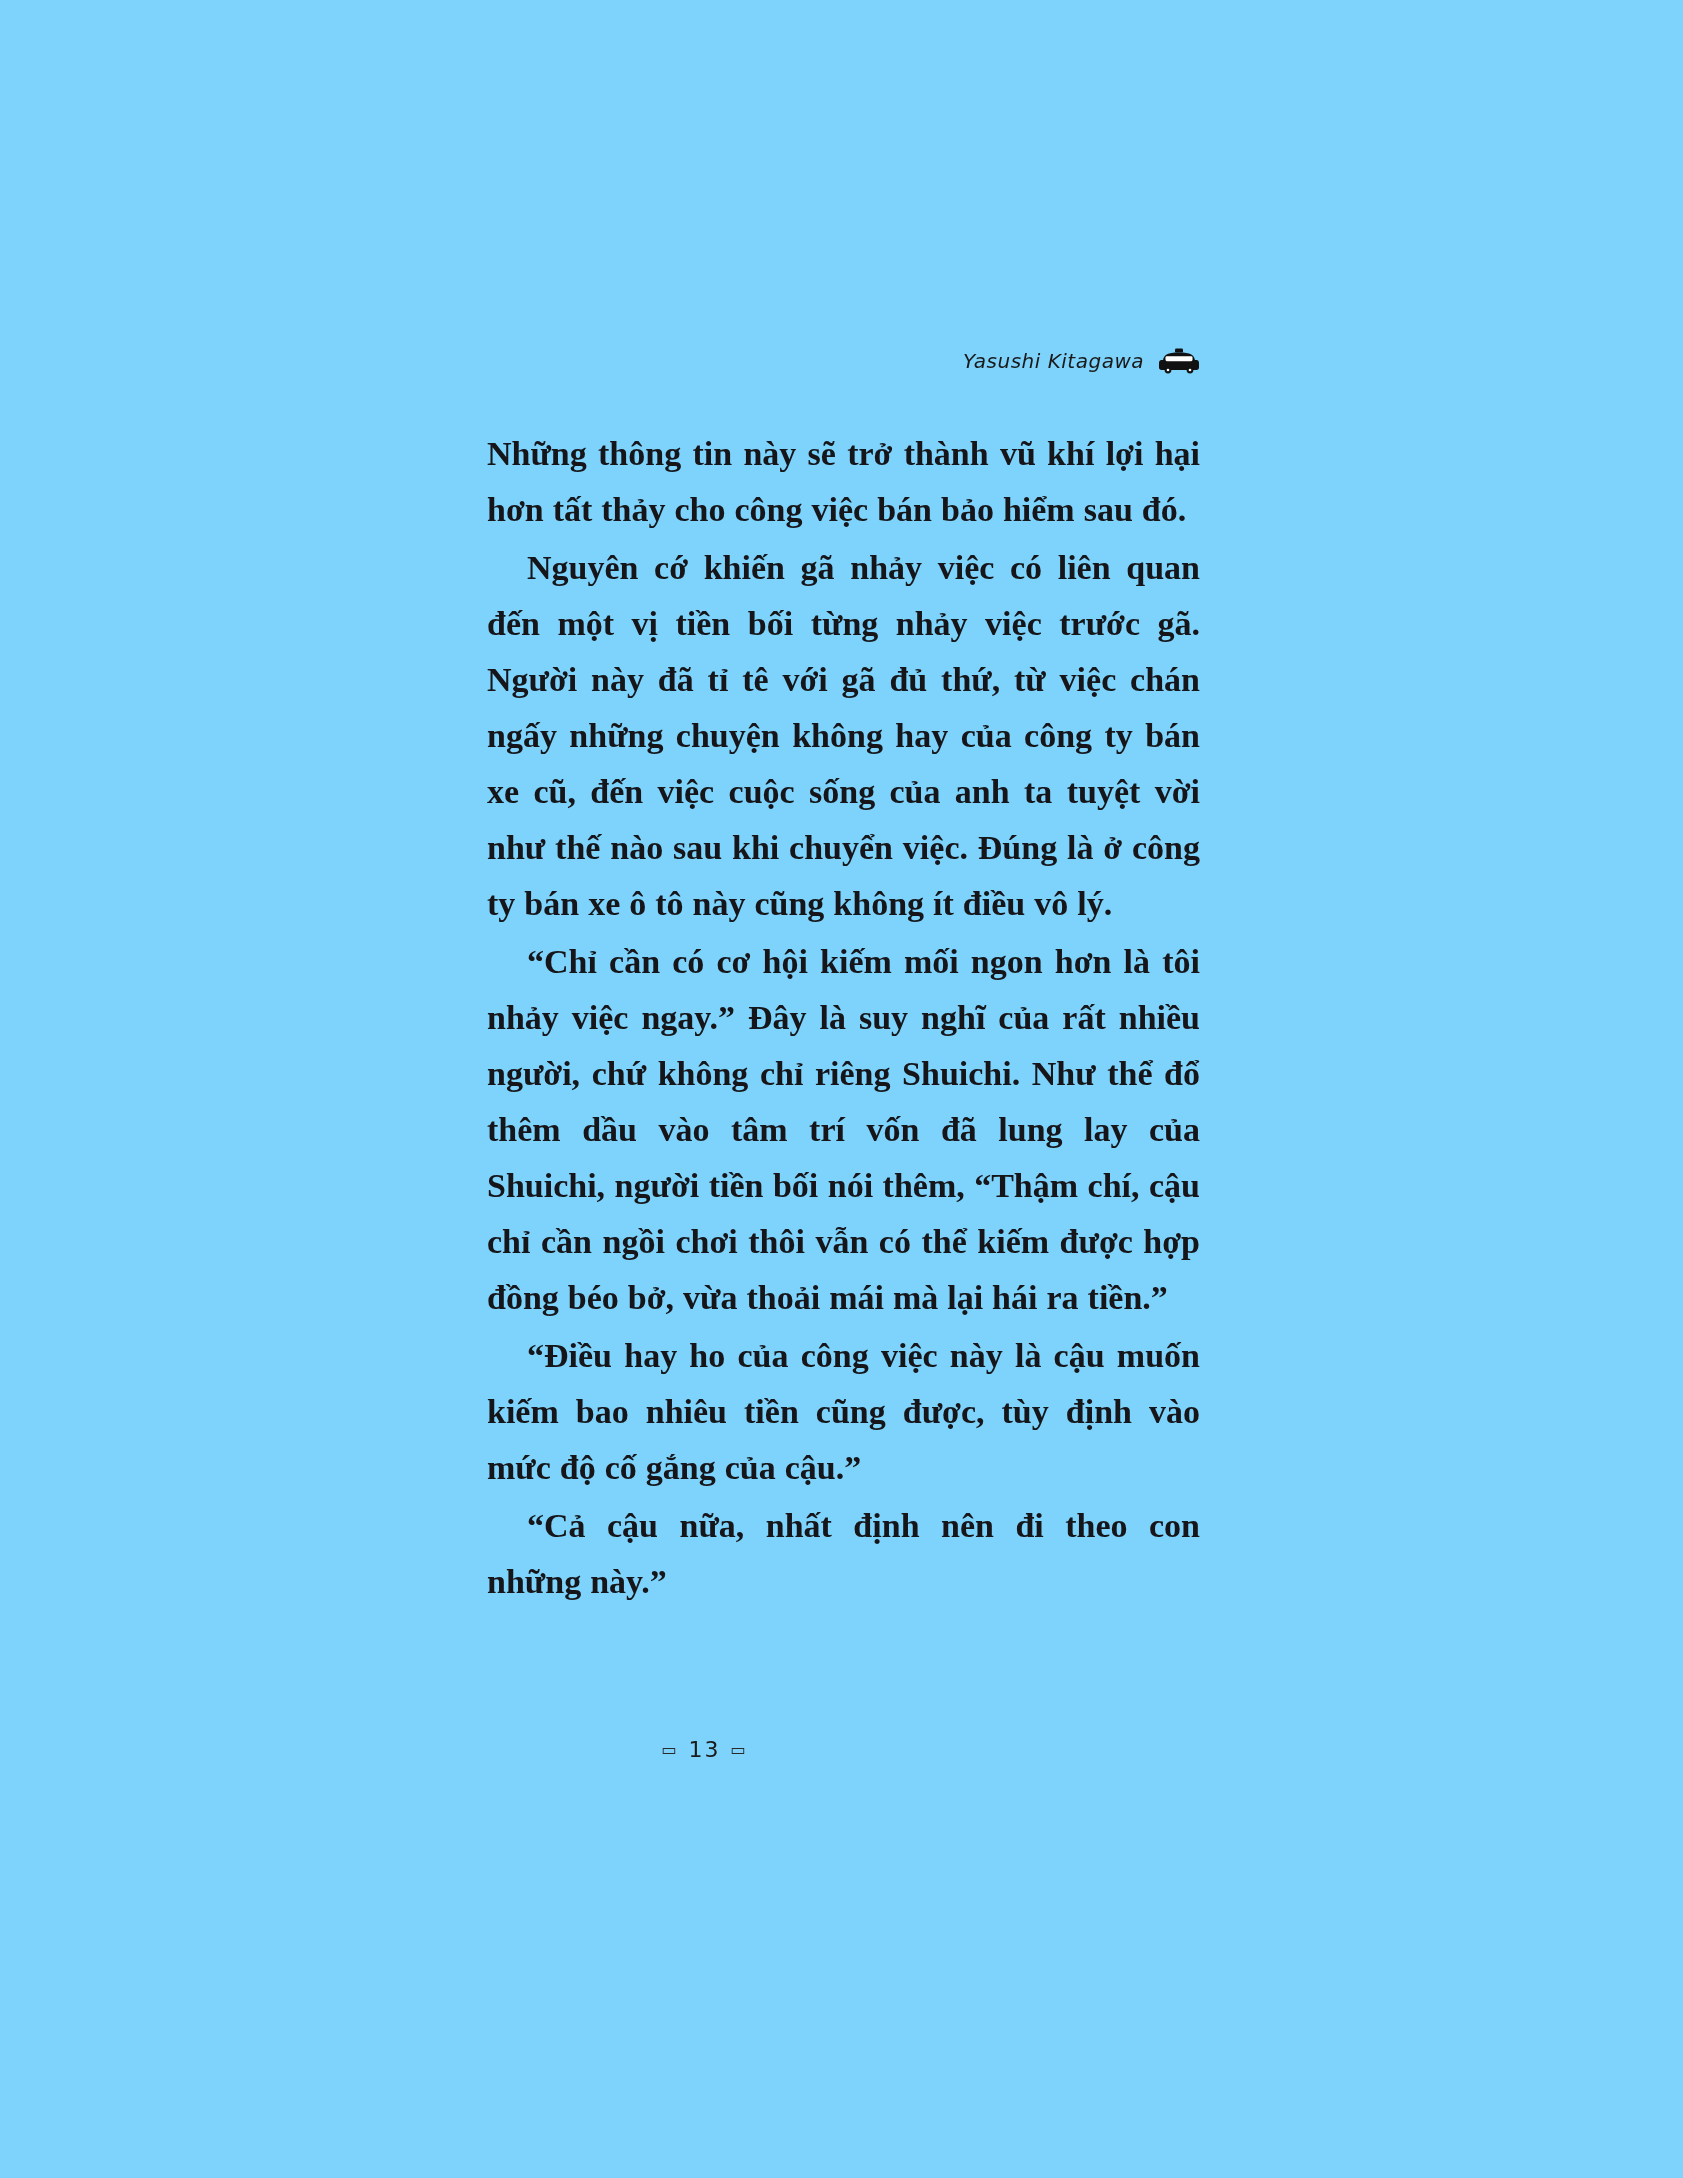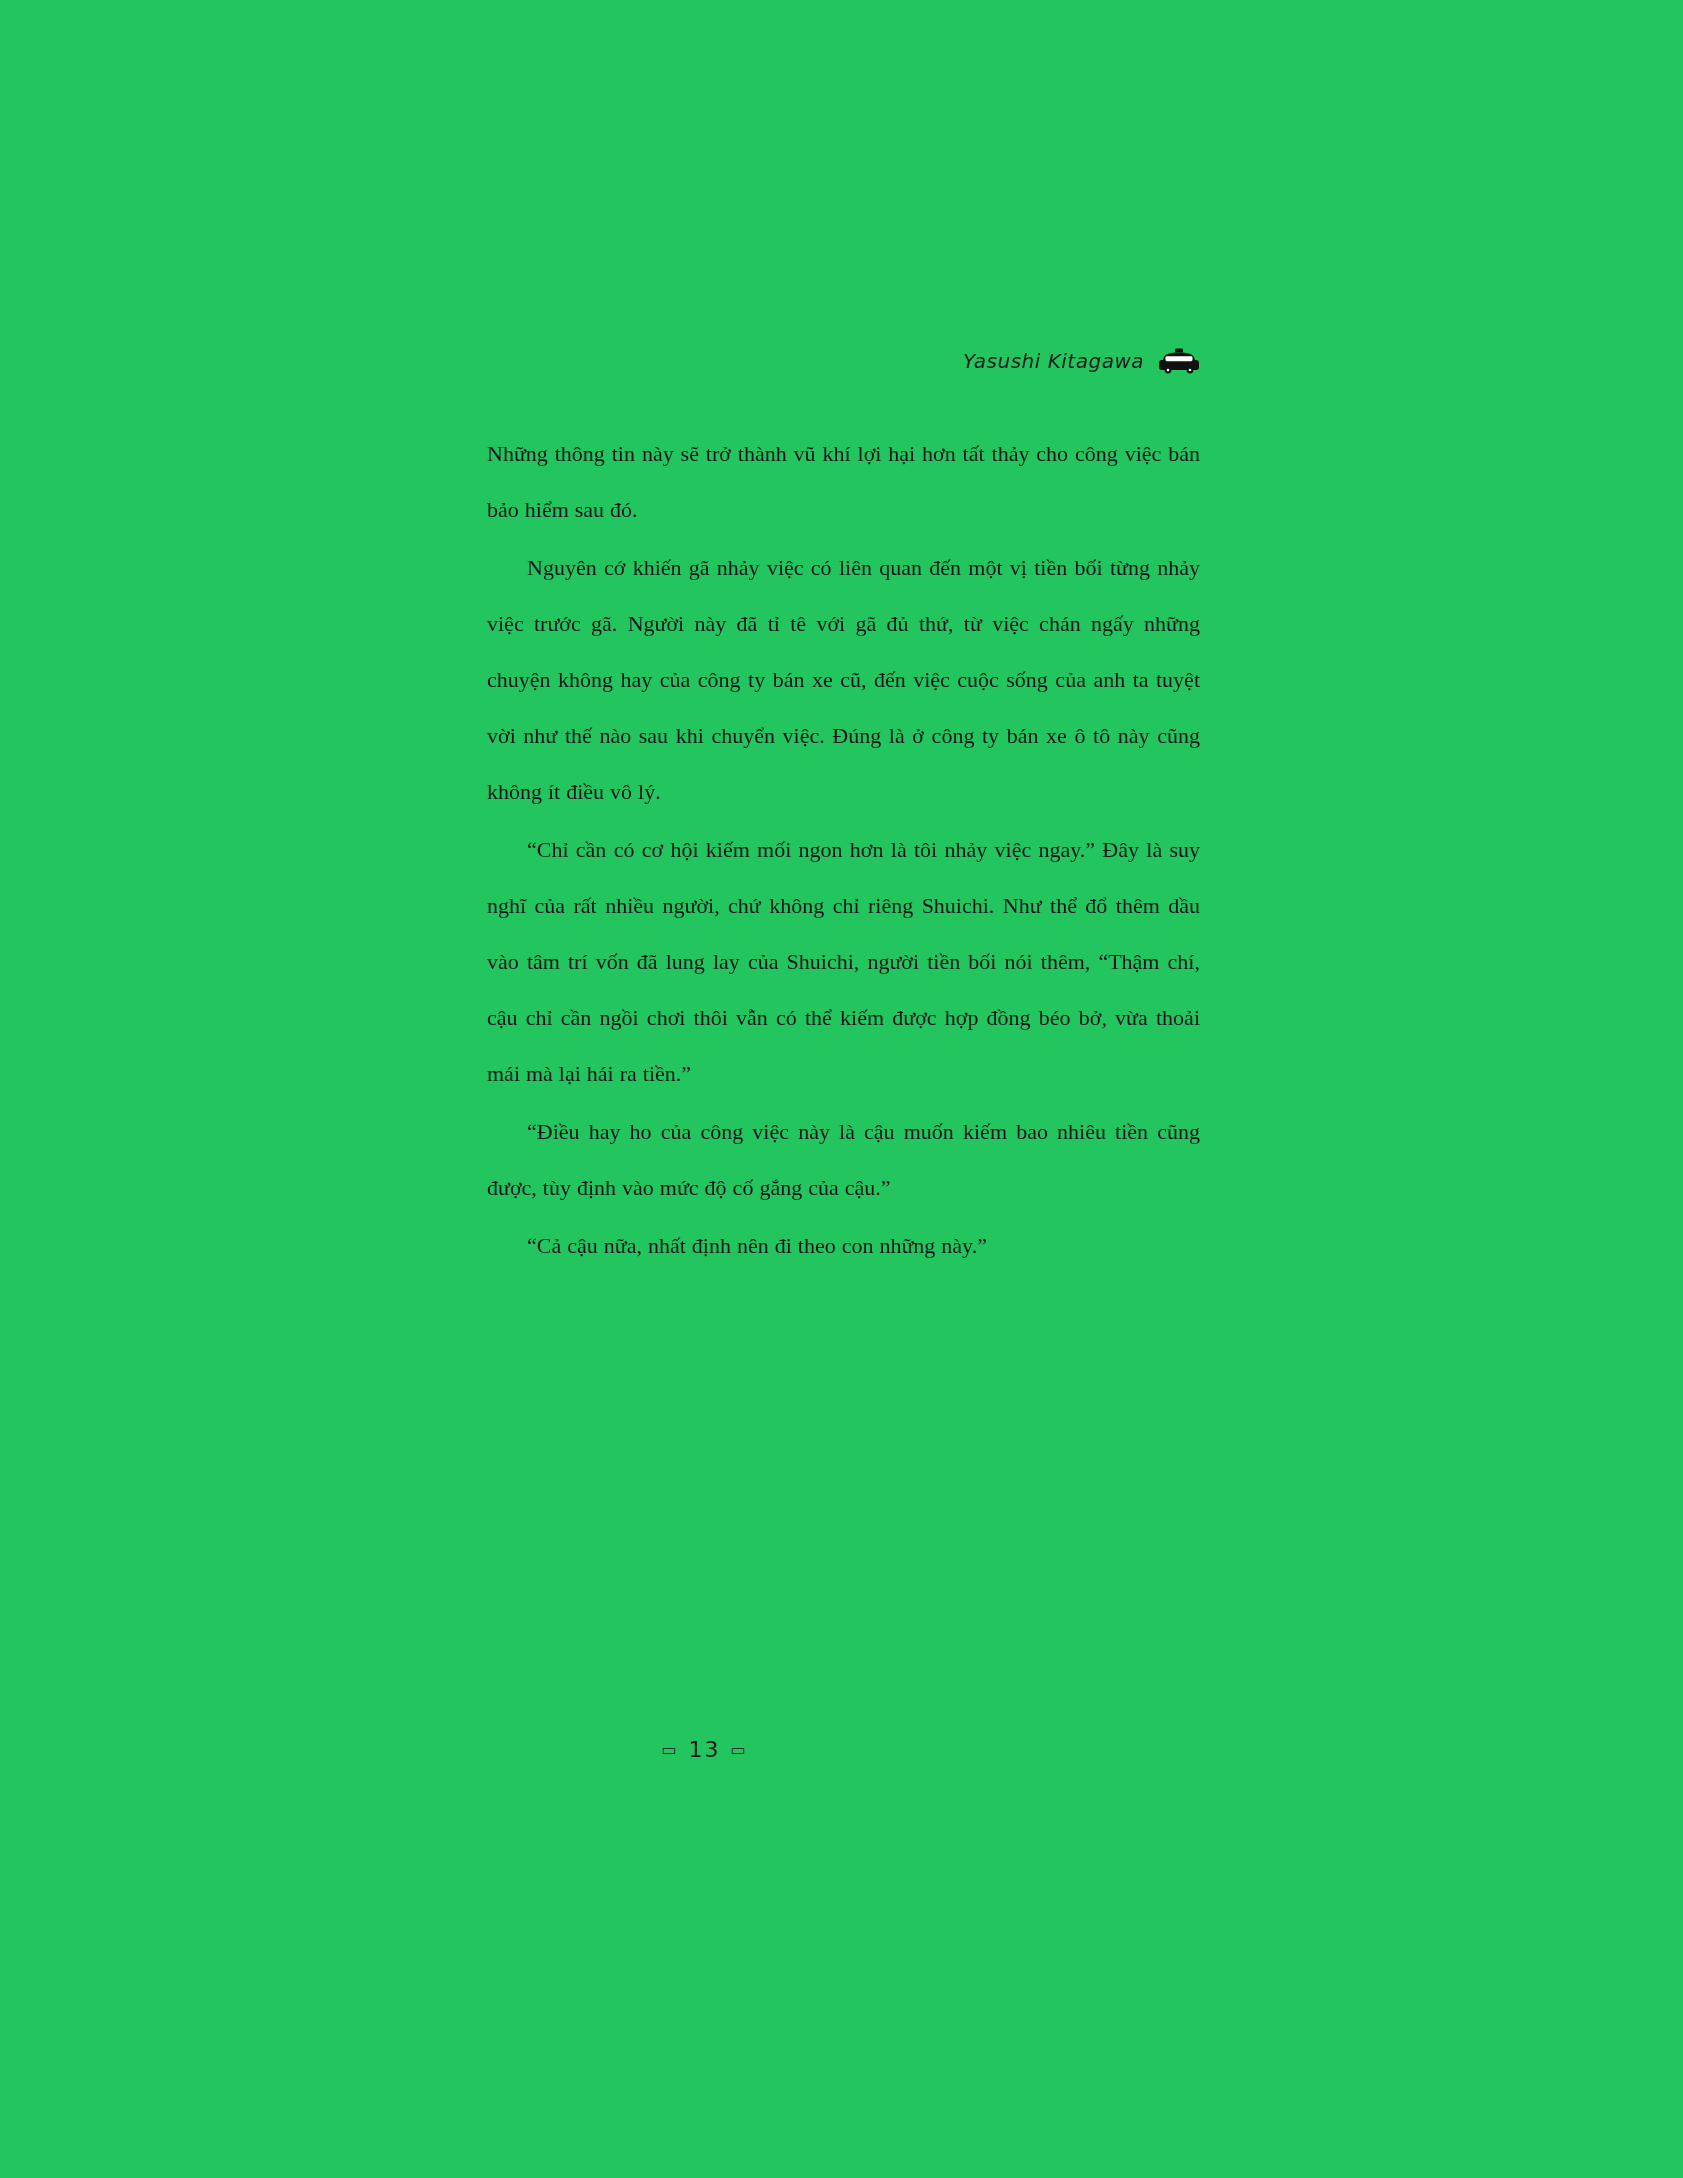--- a/index.html
+++ b/index.html
@@ -15,21 +15,21 @@
     color: #1a1a1a;
     overflow: hidden;
   }
 
   .page {
     position: absolute;
     top: 0;
     left: 0;
     width: 1683px;
     height: 2178px;
-    background: #22c55e;
+    background: #7dd3fc;
   }
 
   
   .running-head {
     position: absolute;
     top: 348px;
     left: 495px;
     width: 705px;
     display: flex;
     align-items: center;
@@ -52,26 +52,27 @@
 
   
   .textblock {
     position: absolute;
     top: 426px;
     left: 487px;
     width: 713px;
   }
   .textblock p {
     margin: 0 0 2px 0;
-    font-size: 22px;
+    font-size: 34px;
     line-height: 56px;
     text-align: justify;
     text-justify: inter-word;
     word-spacing: 0.5px;
     color: #16161a;
+    font-weight: bold;
   }
   .textblock p.indent {
     text-indent: 40px;
   }
   .textblock p.last-line-left {
     text-align-last: left;
   }
 
   
   .folio {

